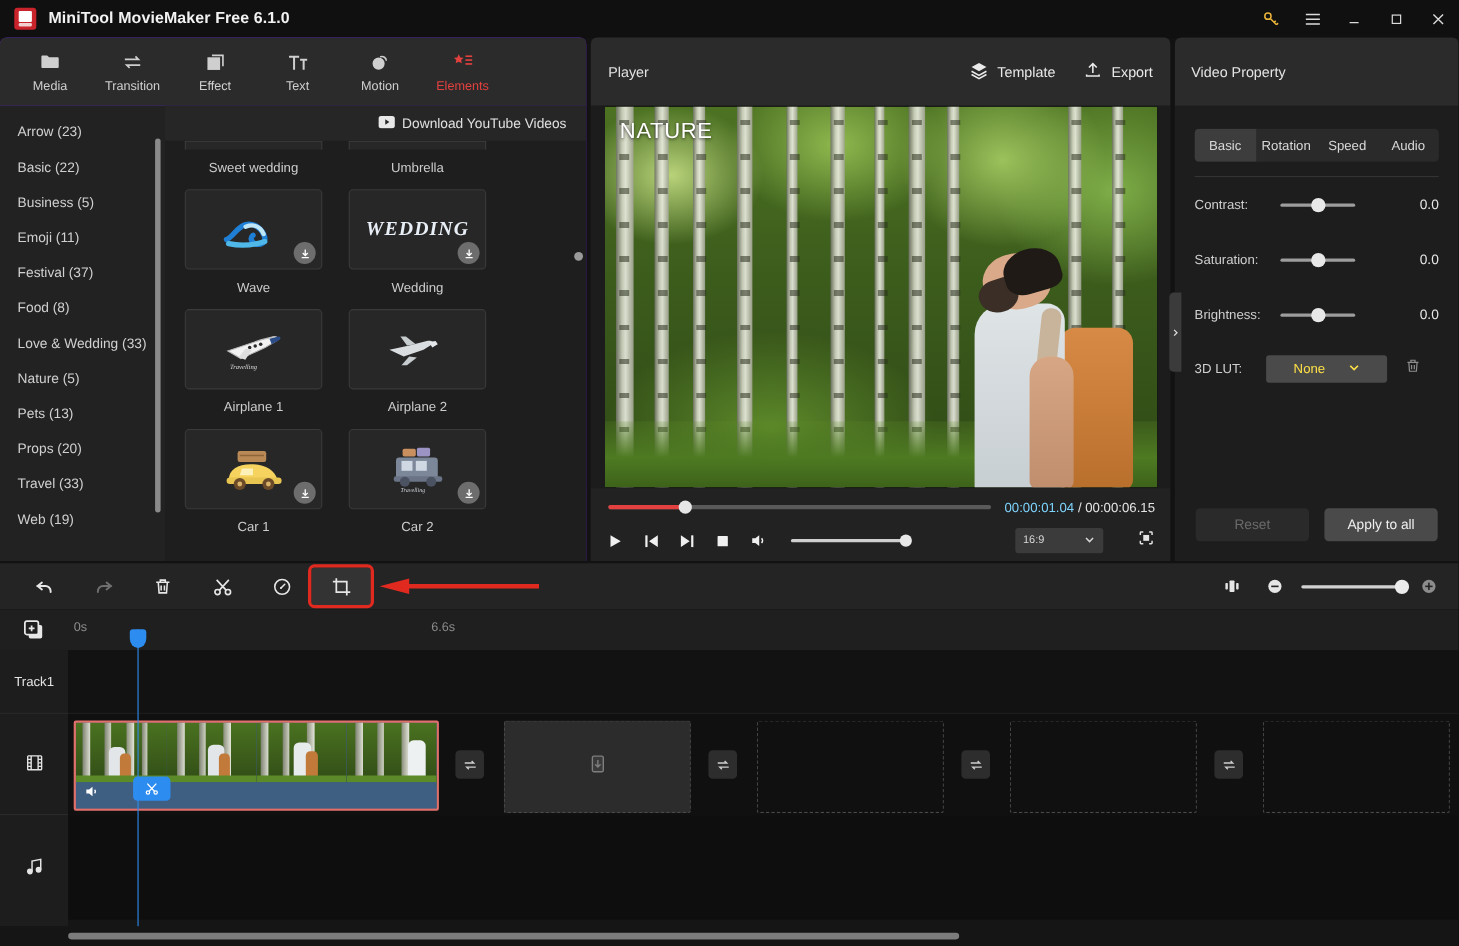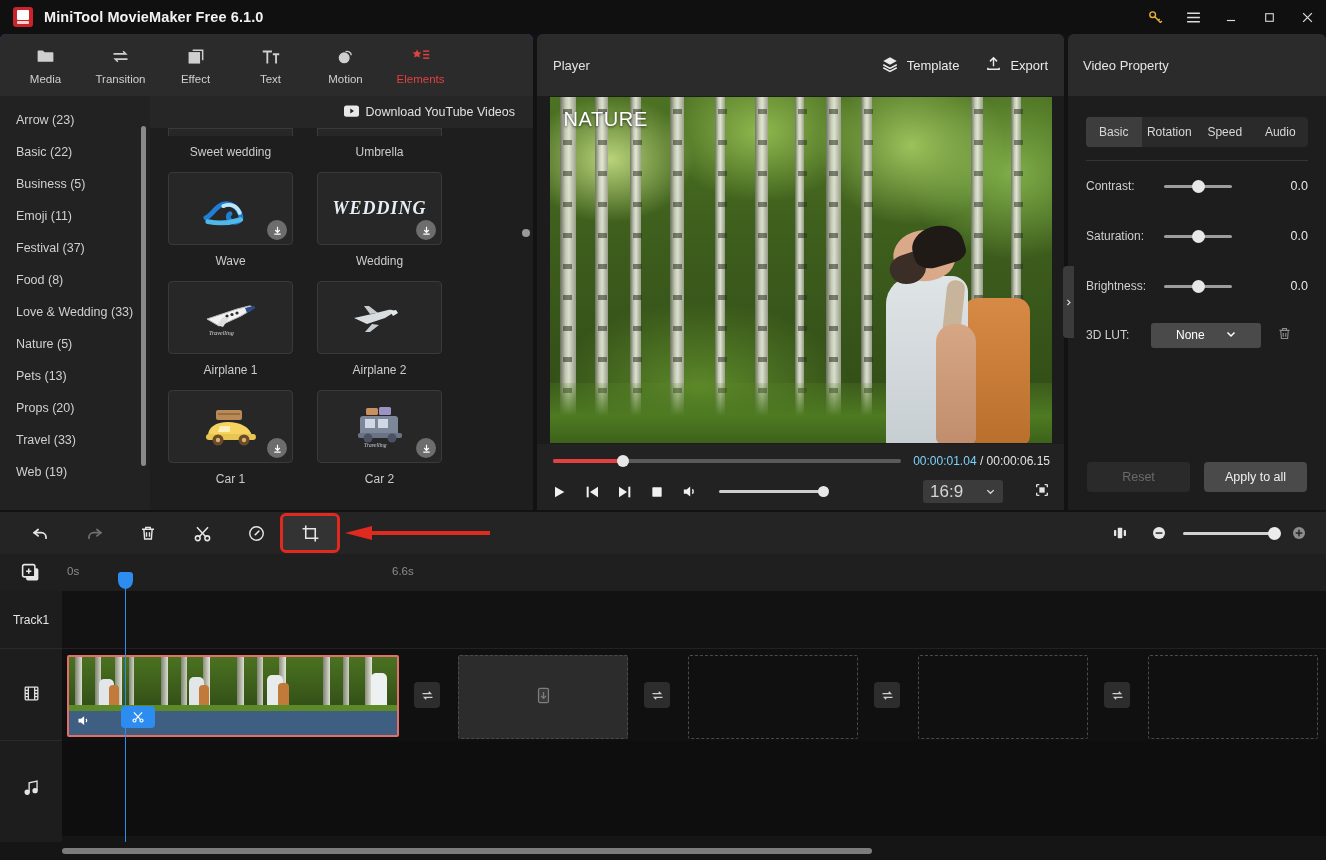--- a/index.html
+++ b/index.html
@@ -196,21 +196,21 @@
   .timecode { font-size: 12px; white-space: nowrap; }
   .timecode .cur { color: #7dd3fc; }
   .timecode .tot { color: #e4e4e4; }
   .ctrlrow { display: flex; align-items: center; padding: 12px 14px 0 14px; gap: 17px; }
   .pbtn { color: #f0f0f0; display: flex; align-items: center; justify-content: center; }
   .volbar { position: relative; width: 105px; height: 3px; background: #cfcfcf; border-radius: 2px; margin-left: 4px; }
   .volbar .vknob { position: absolute; right: -5px; top: -4px; width: 11px; height: 11px; background: #e8e8e8; border-radius: 50%; }
   .ratio {
     margin-left: auto; width: 80px; height: 23px; background: #3b3b3b; border-radius: 3px;
     display: flex; align-items: center; justify-content: space-between; padding: 0 7px;
-    font-size: 17px; color: #d6d6d6;
+    font-size: 10px; color: #d6d6d6;
   }
   .fsbtn { margin-left: 14px; color: #e4e4e4; }
 
   
   .proppanel {
     position: absolute; left: 1068px; top: 0; width: 258px; height: 476px;
     background: #1d1d1d; border-radius: 6px 6px 0 0; overflow: hidden;
   }
   .prophead { height: 62px; background: #2b2b2b; display: flex; align-items: center; padding-left: 15px; font-size: 13px; color: #e4e4e4; }
   .tabs {
@@ -222,21 +222,21 @@
   .divider { margin: 13px 18px 0 18px; height: 1px; background: #343434; }
   .prow { display: flex; align-items: center; margin: 0 18px; height: 50px; }
   .plabel { width: 78px; font-size: 12px; color: #cfcfcf; }
   .pslide { position: relative; width: 68px; height: 3px; background: #9d9d9d; border-radius: 2px; }
   .pslide .pknob { position: absolute; left: 50%; top: -5px; margin-left: -6.5px; width: 13px; height: 13px; background: #e8e8e8; border-radius: 50%; }
   .pval { margin-left: auto; font-size: 12.5px; color: #e8e8e8; }
   .lutrow { display: flex; align-items: center; margin: 9px 18px 0 18px; height: 30px; }
   .lutsel {
     width: 110px; height: 25px; background: #4a4a4a; border-radius: 3px;
     display: flex; align-items: center; justify-content: center; gap: 20px;
-    font-size: 12px; color: #ffffff; margin-left: 22px;
+    font-size: 12px; color: #fde047; margin-left: 22px;
   }
   .trashbtn { margin-left: 16px; color: #8d8d8d; }
   .propfoot { position: absolute; left: 0; bottom: 18px; width: 258px; display: flex; gap: 14px; padding: 0 19px; }
   .pbtn-wide { flex: 1; height: 30px; border-radius: 4px; display: flex; align-items: center; justify-content: center; font-size: 12.5px; }
   .pbtn-wide.reset { background: #2a2a2a; color: #6a6a6a; }
   .pbtn-wide.apply { background: #4a4a4a; color: #efefef; }
   .collapse-handle {
     position: absolute; left: 1063px; top: 232px; width: 11px; height: 72px;
     background: #3b3b3b; border-radius: 4px 0 0 4px; display: flex;
     align-items: center; justify-content: center; color: #e0e0e0; font-size: 11px;

